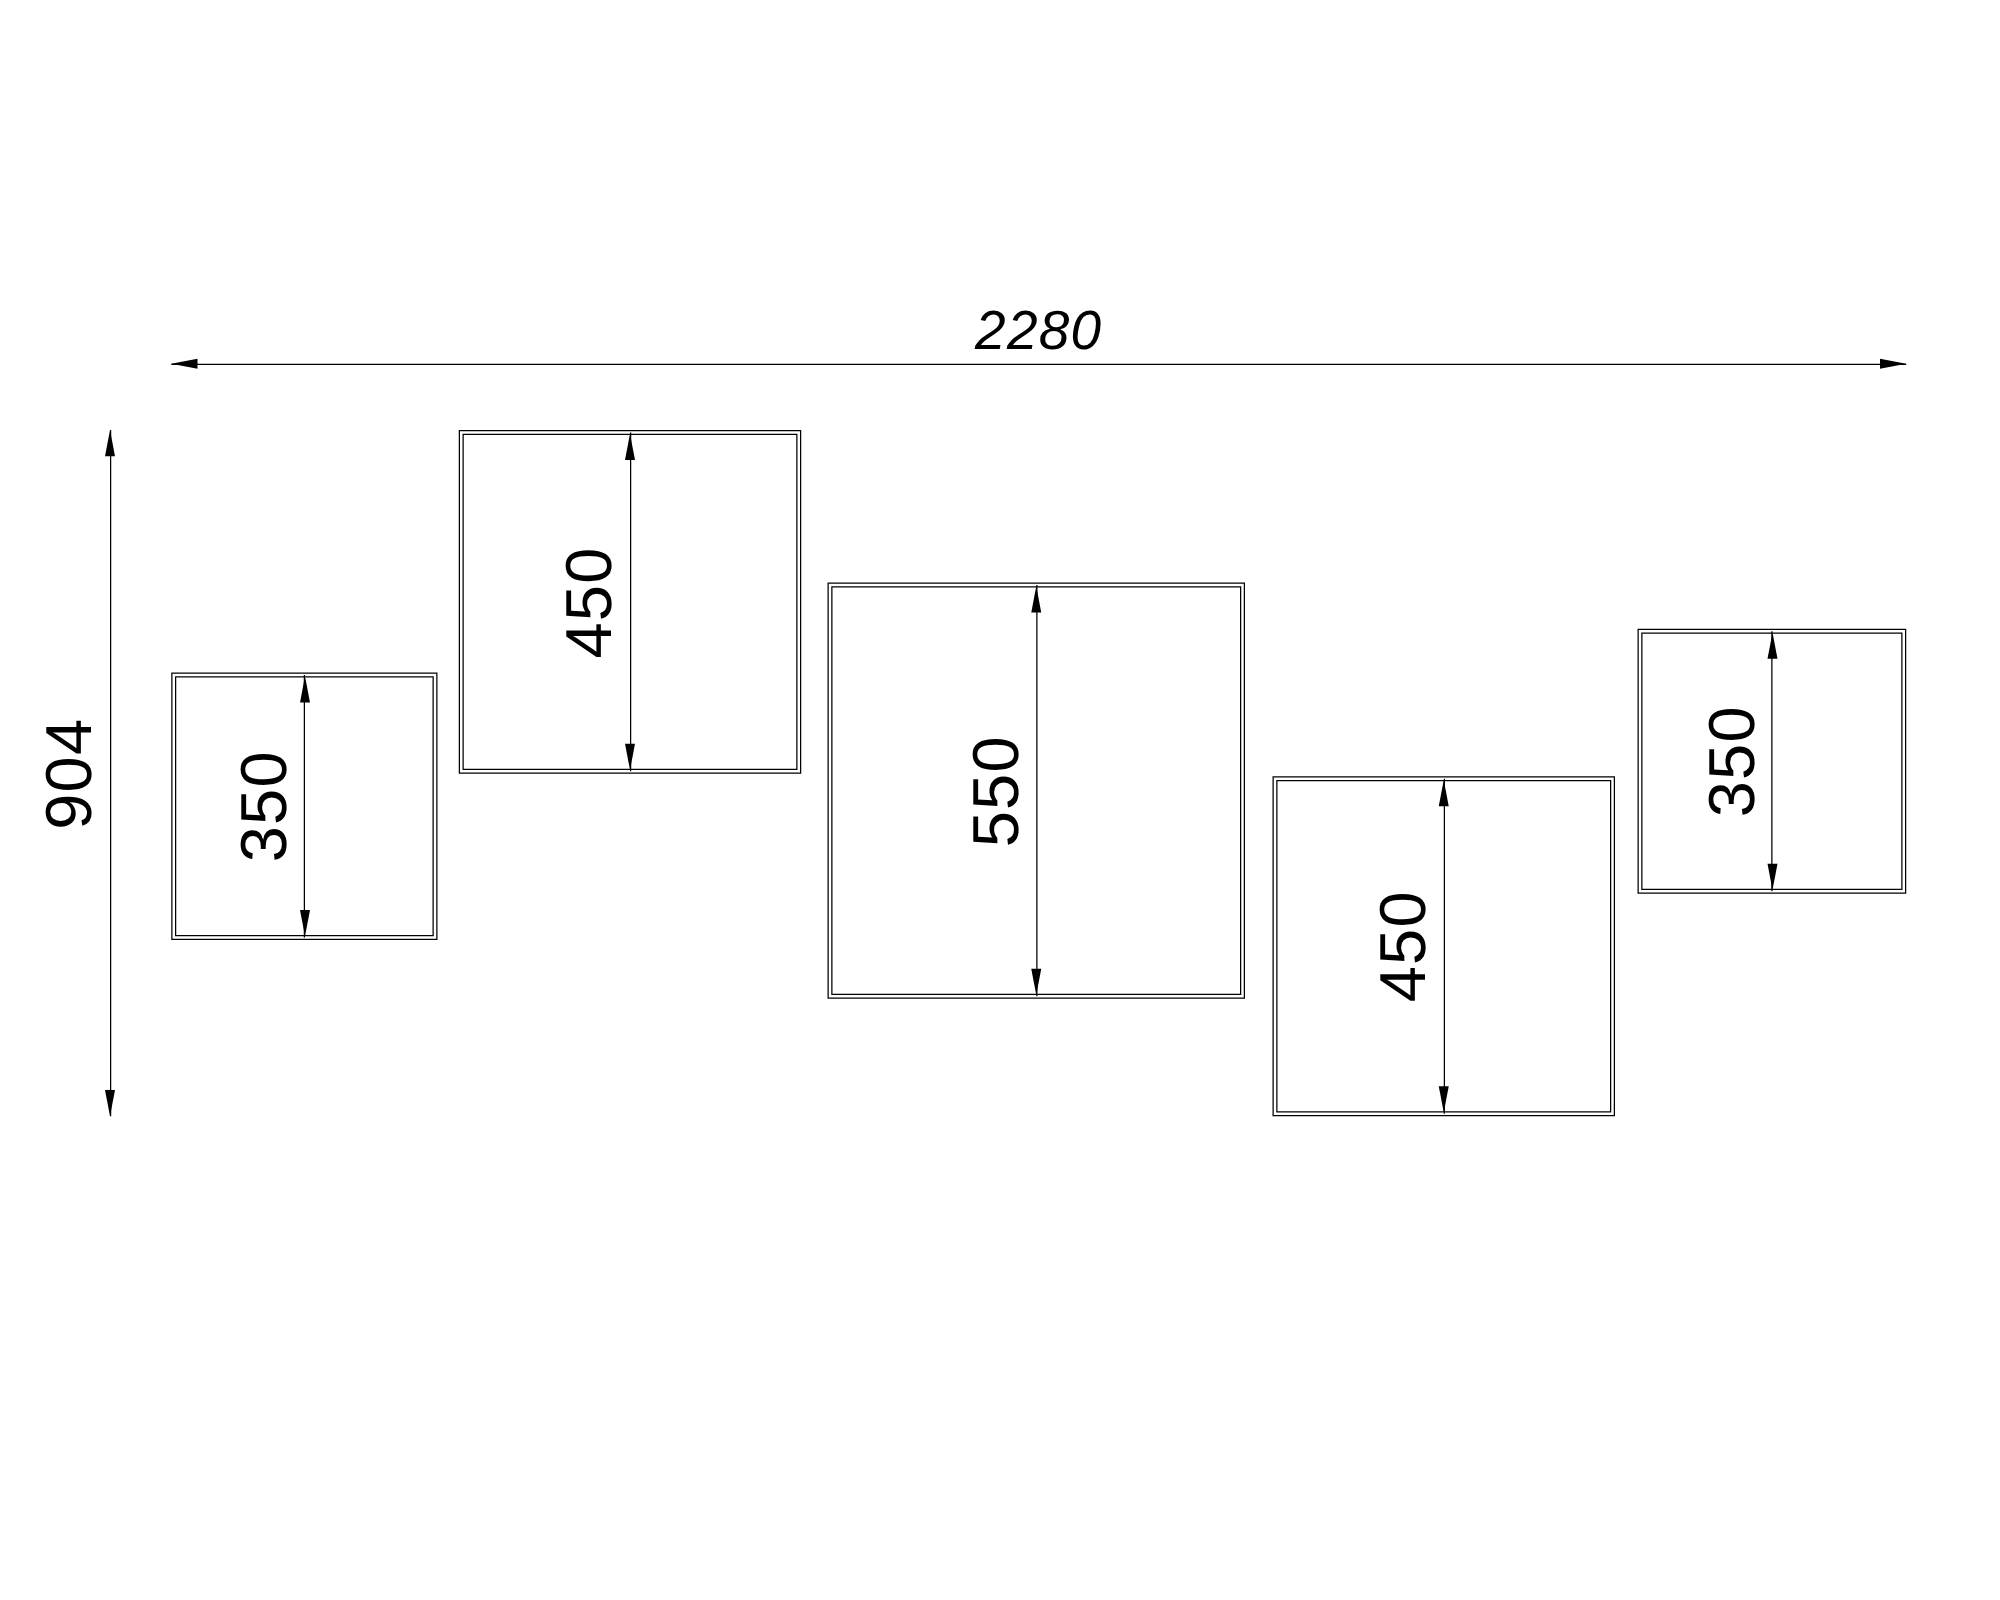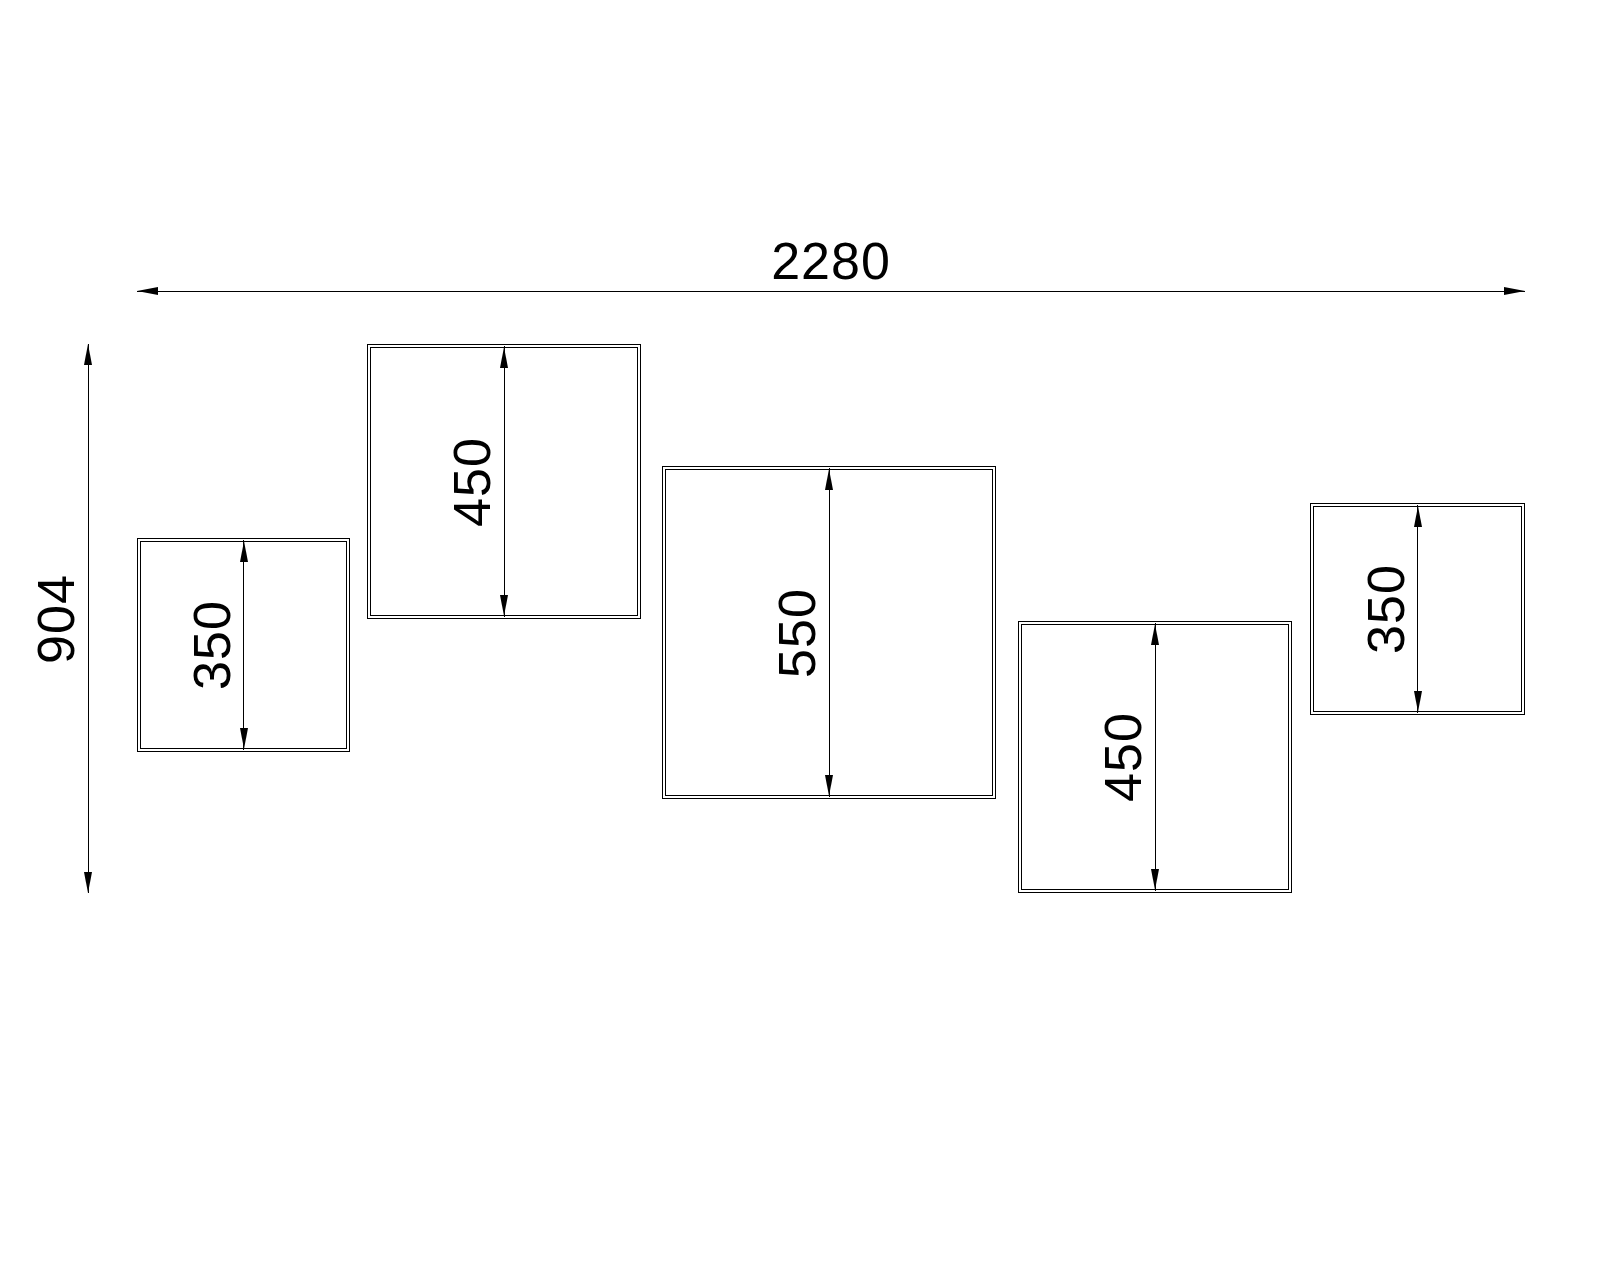--- a/index.html
+++ b/index.html
@@ -103,24 +103,25 @@
     transform: translateY(-50%);
     border-top: 4px solid transparent;
     border-bottom: 4px solid transparent;
     border-left: 21px solid #000;
   }
   .hlabel {
     position: absolute;
     left: 50%;
     bottom: 4px;
     transform: translateX(-50%);
-    font-size: 52px;
+    font-size: 44px;
     line-height: 1;
     letter-spacing: 1px;
     white-space: nowrap;
+    font-style: italic;
   }
 
   
   .vdim {
     position: absolute;
     width: 0;
     overflow: visible;
   }
   .vline {
     position: absolute;

